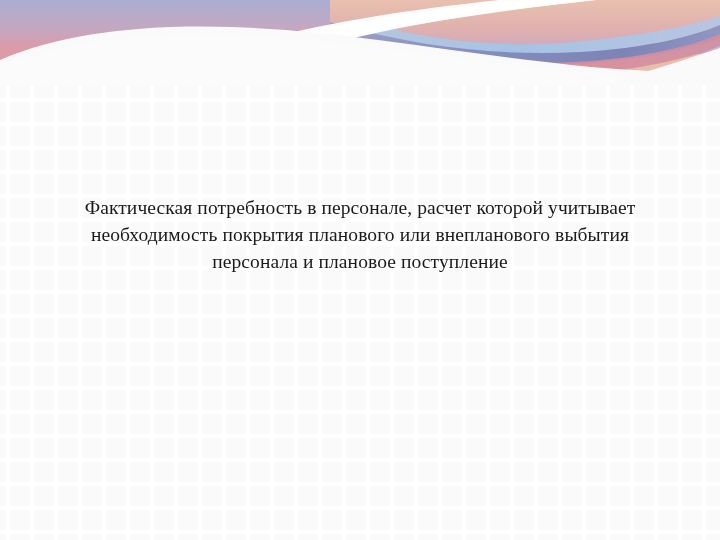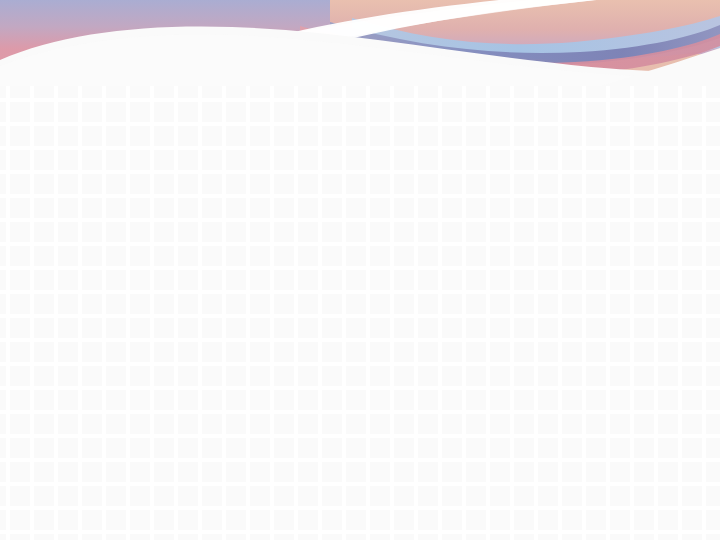--- a/index.html
+++ b/index.html
@@ -119,14 +119,15 @@
              C 330,30 430,48 528,60 C 610,70 668,74 720,70
              L 720,86 Z" fill="#fafafa"></path>
 
     <path d="M 0,86 L 0,66 C 62,42 142,32 234,35
              C 332,39 432,56 530,67 C 612,76 668,79 720,76
              L 720,86 Z" fill="#fbfbfb" opacity="0.9"></path>
 
     <path d="M 600,86 C 640,74 684,60 720,48 L 720,86 Z" fill="#fafafa"></path>
   </svg>
 
+  <div id="body-text">Фактическая потребность в персонале, расчет которой учитывает необходимость покрытия планового или внепланового выбытия персонала и плановое поступление</div>
 
 </div>
 
 </body></html>

